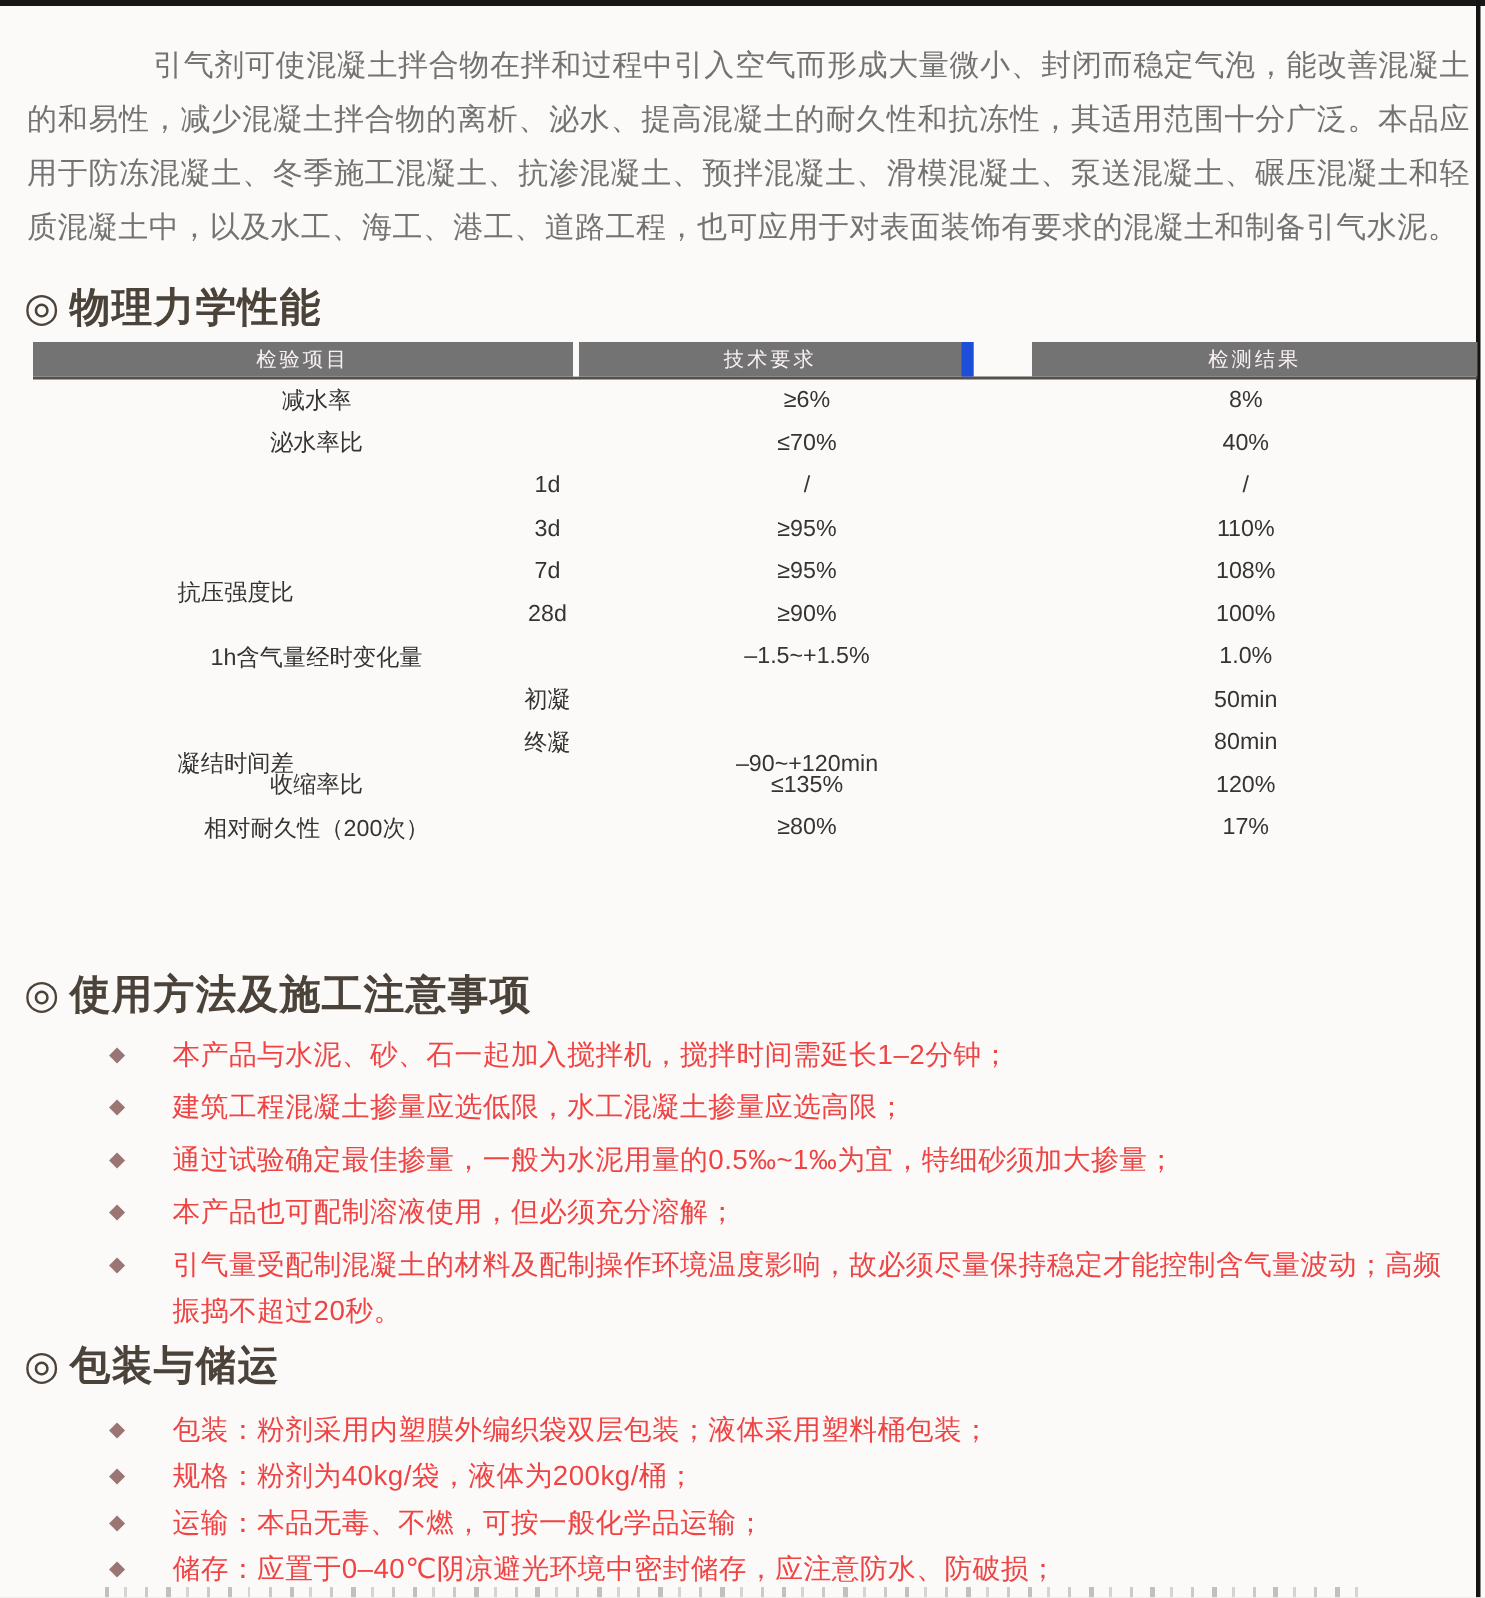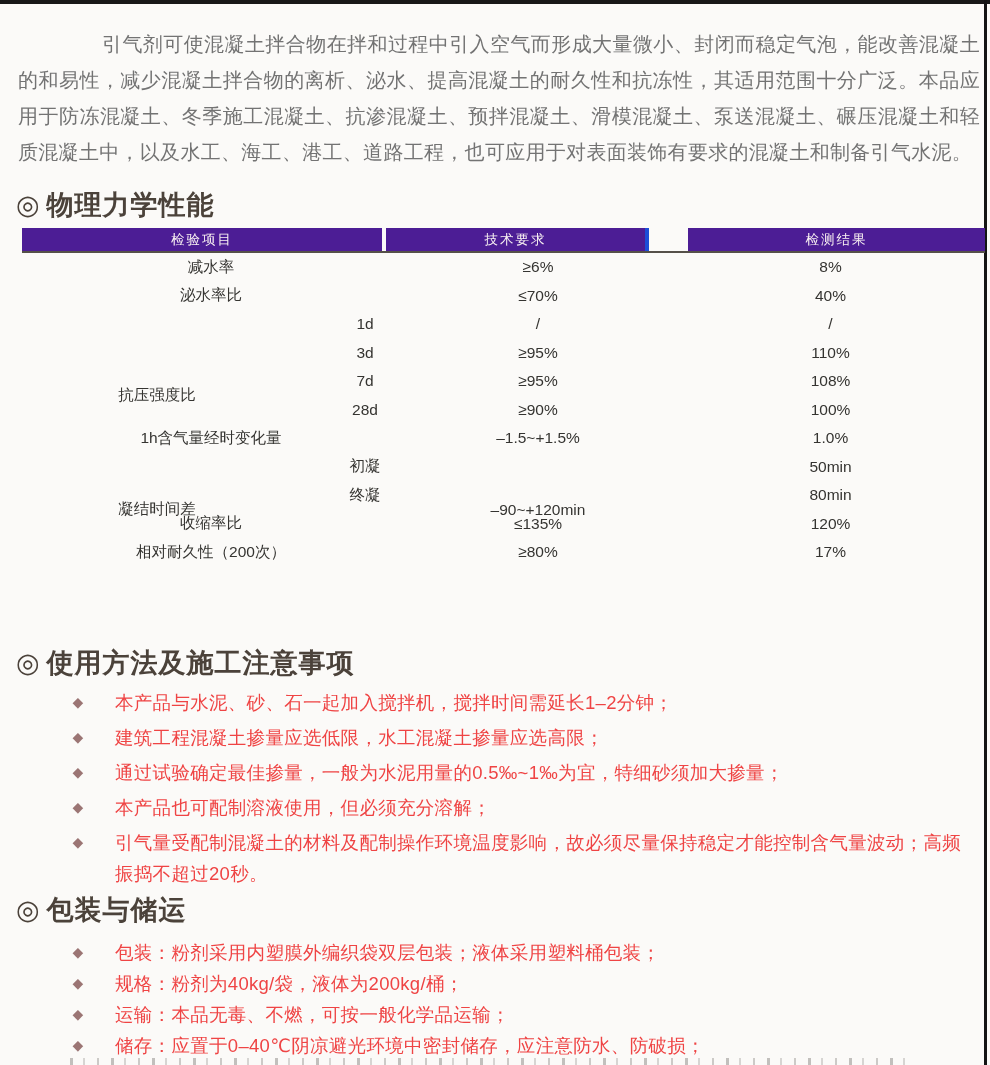--- a/index.html
+++ b/index.html
@@ -26,25 +26,25 @@
   }
   .heading .marker { margin-right:6px; font-weight:normal; }
   .h1 { top:171px;margin-top:16px; }
   .h2 { top:645px; }
   .h3 { top:892px; }
 
   
   .ptable { position:absolute; left:22px; top:228px; width:963px; }
   .thead { display:flex; height:25px; border-bottom:2px solid #555049; }
   .th {
-    background:#4c1d95; color:#f9f1f2; font-size:13.5px; letter-spacing:2px;
+    background:#737373; color:#f9f1f2; font-size:13.5px; letter-spacing:2px;
     display:flex; align-items:center; justify-content:center;
   }
   .th1 { width:376px; border-right:4px solid #fbfaf8; }
-  .th2 { width:272px; border-right:4px solid #1d4ed8; }
+  .th2 { width:272px; border-right:8px solid #1d4ed8; }
   .th3 { width:307px;margin-left:39px; }
   .tbody { position:relative; font-size:15.5px; color:#353431; }
   .trow { display:flex; height:28.5px; align-items:center; }
   .c1 { width:378px; position:relative; height:100%; }
   .c1 .item-label {
     position:absolute; left:0; top:0; width:378px; height:100%;
     display:flex; align-items:center; justify-content:center;
   }
   .c1 .sub-label {
     position:absolute; left:288px; top:0; width:110px; height:100%;

